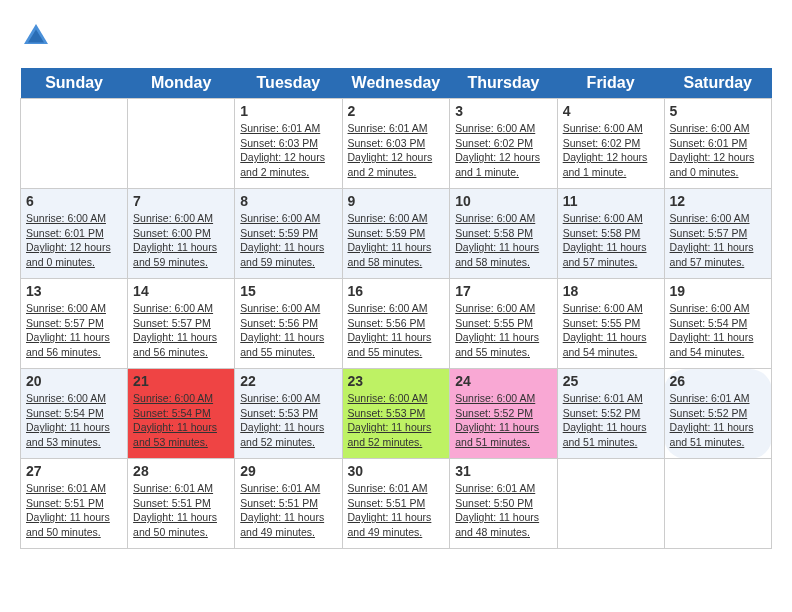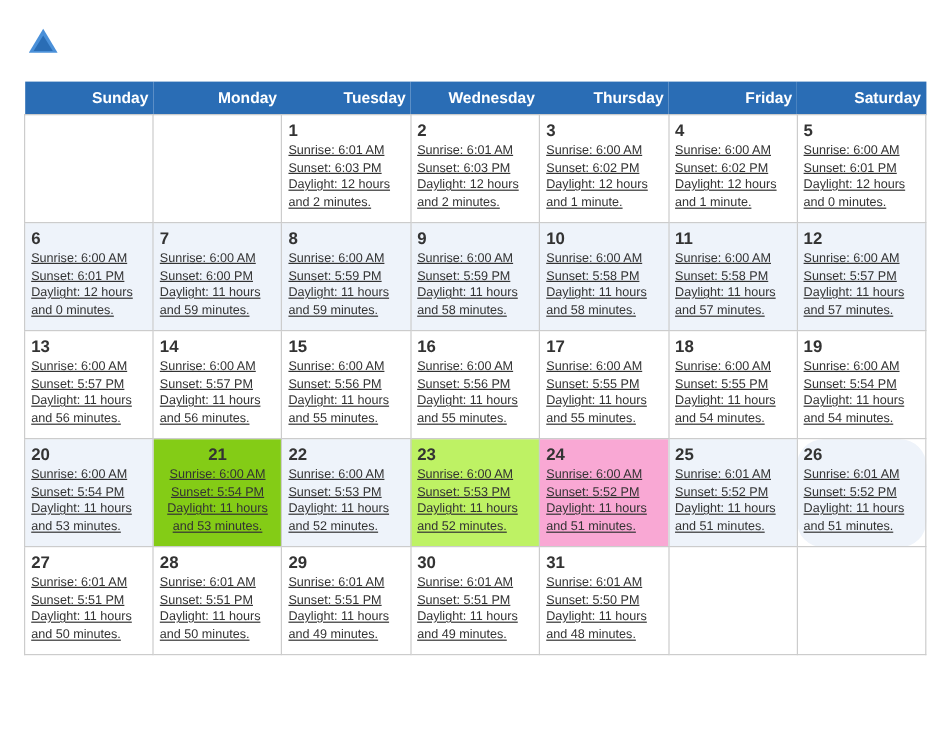--- a/index.html
+++ b/index.html
@@ -54,22 +54,22 @@
     }
     .calendar {
       width: 100%;
       border-collapse: collapse;
       font-size: 11px;
     }
     .calendar th {
       background-color: #2a6db5;
       color: #fff;
       padding: 6px 4px;
-      text-align: right;
-      font-size: 13px;
+      text-align: center;
+      font-size: 16px;
       font-weight: bold;
     }
     .calendar td {
       border: 1px solid #ccc;
       vertical-align: top;
       padding: 4px 5px;
       width: 108px;
       min-height: 80px;
       height: 90px;
     }
@@ -253,21 +253,21 @@
 Daylight: 11 hours and 54 minutes.</div>
         </td>
       </tr>
       <tr>
         <td style="background-color: rgb(238, 243, 250);">
           <div class="day-number">20</div>
           <div class="day-info">Sunrise: 6:00 AM
 Sunset: 5:54 PM
 Daylight: 11 hours and 53 minutes.</div>
         </td>
-        <td style="background-color: #84cc16; text-align: center;">
+        <td style="background-color: #ef4444;">
           <div class="day-number">21</div>
           <div class="day-info">Sunrise: 6:00 AM
 Sunset: 5:54 PM
 Daylight: 11 hours and 53 minutes.</div>
         </td>
         <td style="background-color: rgb(238, 243, 250);">
           <div class="day-number">22</div>
           <div class="day-info">Sunrise: 6:00 AM
 Sunset: 5:53 PM
 Daylight: 11 hours and 52 minutes.</div>

